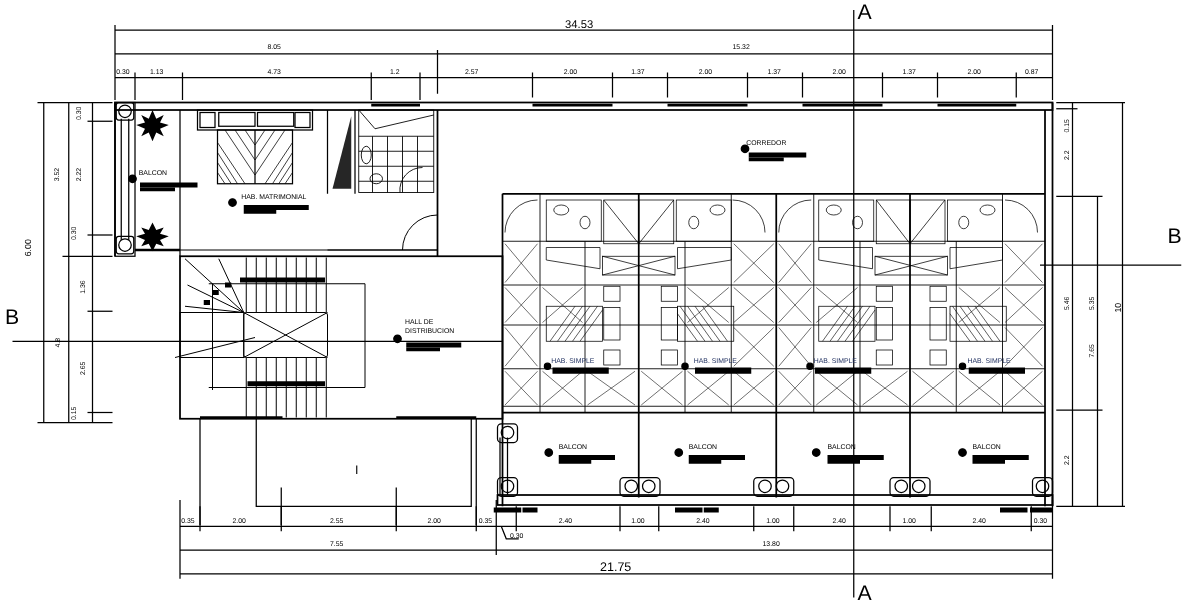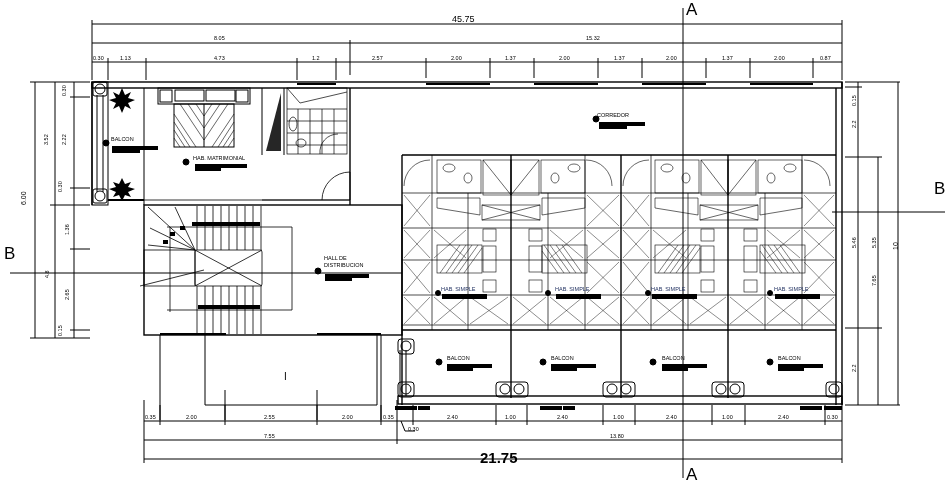--- a/index.html
+++ b/index.html
@@ -389,21 +389,21 @@
       <rect x="775" y="294" width="45" height="5"></rect>
     </g>
   </g>
 </svg>
 
 <span class="overlay" style="left:686px;top:1px;font-size:17px;">A</span>
 <span class="overlay" style="left:686px;top:466px;font-size:17px;">A</span>
 <span class="overlay" style="left:4px;top:245px;font-size:17px;">B</span>
 <span class="overlay" style="left:934px;top:180px;font-size:17px;">B</span>
 
-<span class="overlay" style="left:452px;top:15px;font-size:9px;">45.75</span>
+<span class="overlay" style="left:452px;top:15px;font-size:9px;">34.53</span>
 <span class="overlay" style="left:214px;top:36px;font-size:5.5px;">8.05</span>
 <span class="overlay" style="left:586px;top:36px;font-size:5.5px;">15.32</span>
 <span class="overlay" style="left:93px;top:56px;font-size:5.5px;">0.30</span>
 <span class="overlay" style="left:120px;top:56px;font-size:5.5px;">1.13</span>
 <span class="overlay" style="left:214px;top:56px;font-size:5.5px;">4.73</span>
 <span class="overlay" style="left:312px;top:56px;font-size:5.5px;">1.2</span>
 <span class="overlay" style="left:372px;top:56px;font-size:5.5px;">2.57</span>
 <span class="overlay" style="left:451px;top:56px;font-size:5.5px;">2.00</span>
 <span class="overlay" style="left:505px;top:56px;font-size:5.5px;">1.37</span>
 <span class="overlay" style="left:559px;top:56px;font-size:5.5px;">2.00</span>
@@ -422,21 +422,21 @@
 <span class="overlay" style="left:505px;top:415px;font-size:5.5px;">1.00</span>
 <span class="overlay" style="left:557px;top:415px;font-size:5.5px;">2.40</span>
 <span class="overlay" style="left:613px;top:415px;font-size:5.5px;">1.00</span>
 <span class="overlay" style="left:666px;top:415px;font-size:5.5px;">2.40</span>
 <span class="overlay" style="left:722px;top:415px;font-size:5.5px;">1.00</span>
 <span class="overlay" style="left:778px;top:415px;font-size:5.5px;">2.40</span>
 <span class="overlay" style="left:827px;top:415px;font-size:5.5px;">0.30</span>
 <span class="overlay" style="left:408px;top:427px;font-size:5.5px;">0.30</span>
 <span class="overlay" style="left:264px;top:434px;font-size:5.5px;">7.55</span>
 <span class="overlay" style="left:610px;top:434px;font-size:5.5px;">13.80</span>
-<span class="overlay" style="left:480px;top:450px;font-size:15px;font-weight:bold;">21.75</span>
+<span class="overlay" style="left:480px;top:450px;font-size:10px;">21.75</span>
 
 <span class="overlay" style="left:20px;top:205px;font-size:7px;transform:rotate(-90deg);transform-origin:left top;">6.00</span>
 <span class="overlay" style="left:44px;top:145px;font-size:5.5px;transform:rotate(-90deg);transform-origin:left top;">3.52</span>
 <span class="overlay" style="left:45px;top:278px;font-size:5.5px;transform:rotate(-90deg);transform-origin:left top;">4.8</span>
 <span class="overlay" style="left:62px;top:96px;font-size:5.5px;transform:rotate(-90deg);transform-origin:left top;">0.30</span>
 <span class="overlay" style="left:62px;top:145px;font-size:5.5px;transform:rotate(-90deg);transform-origin:left top;">2.22</span>
 <span class="overlay" style="left:58px;top:192px;font-size:5.5px;transform:rotate(-90deg);transform-origin:left top;">0.30</span>
 <span class="overlay" style="left:65px;top:235px;font-size:5.5px;transform:rotate(-90deg);transform-origin:left top;">1.36</span>
 <span class="overlay" style="left:65px;top:300px;font-size:5.5px;transform:rotate(-90deg);transform-origin:left top;">2.65</span>
 <span class="overlay" style="left:58px;top:336px;font-size:5.5px;transform:rotate(-90deg);transform-origin:left top;">0.15</span>

